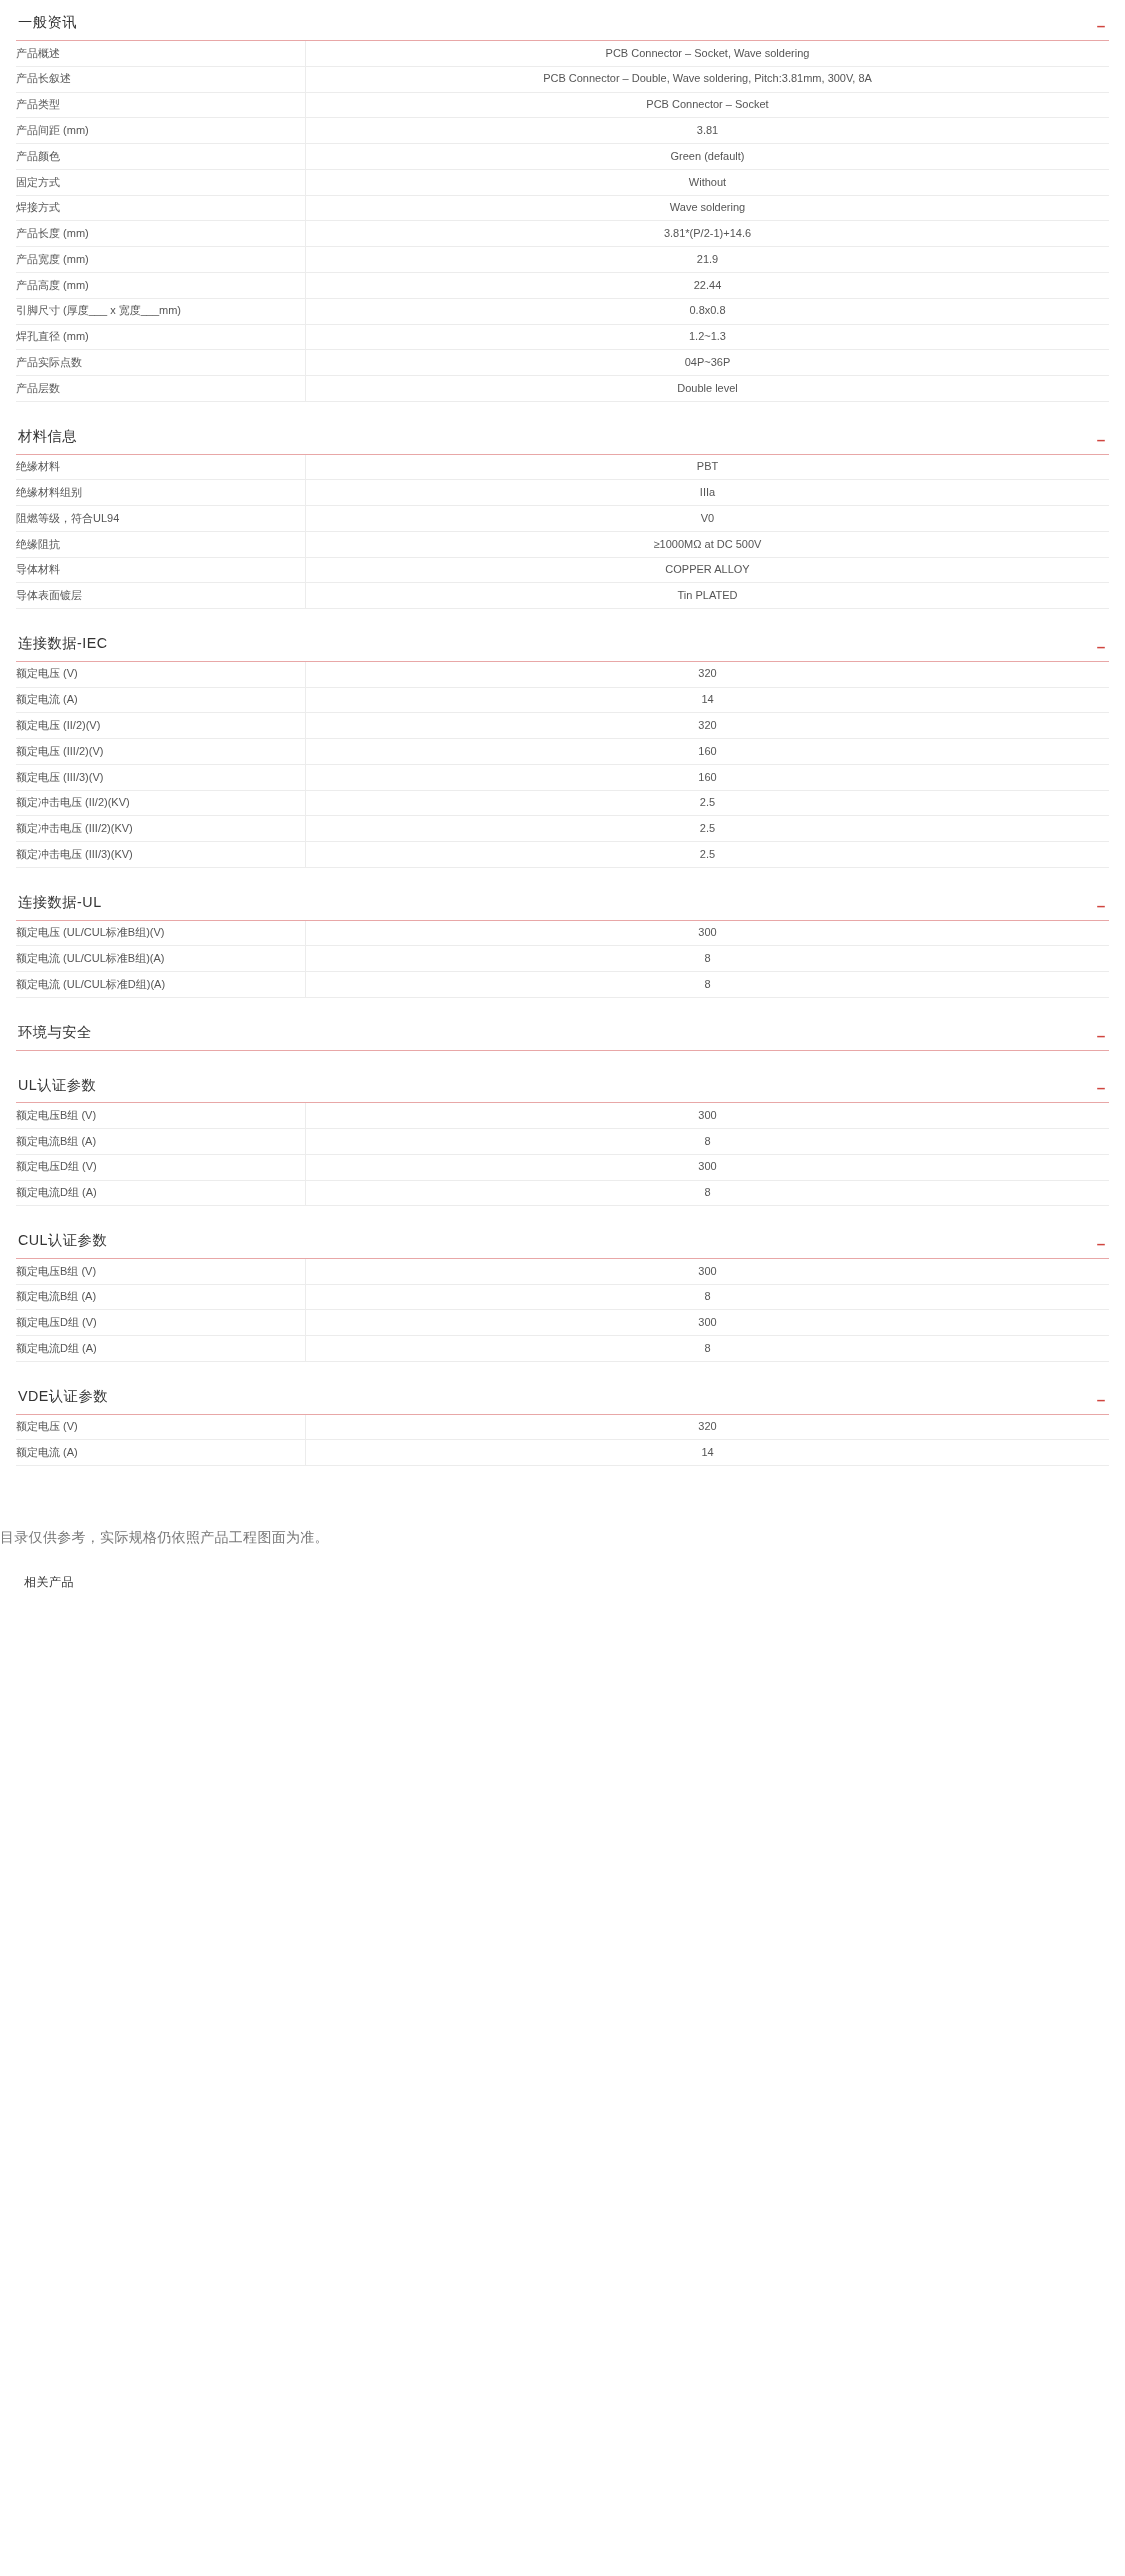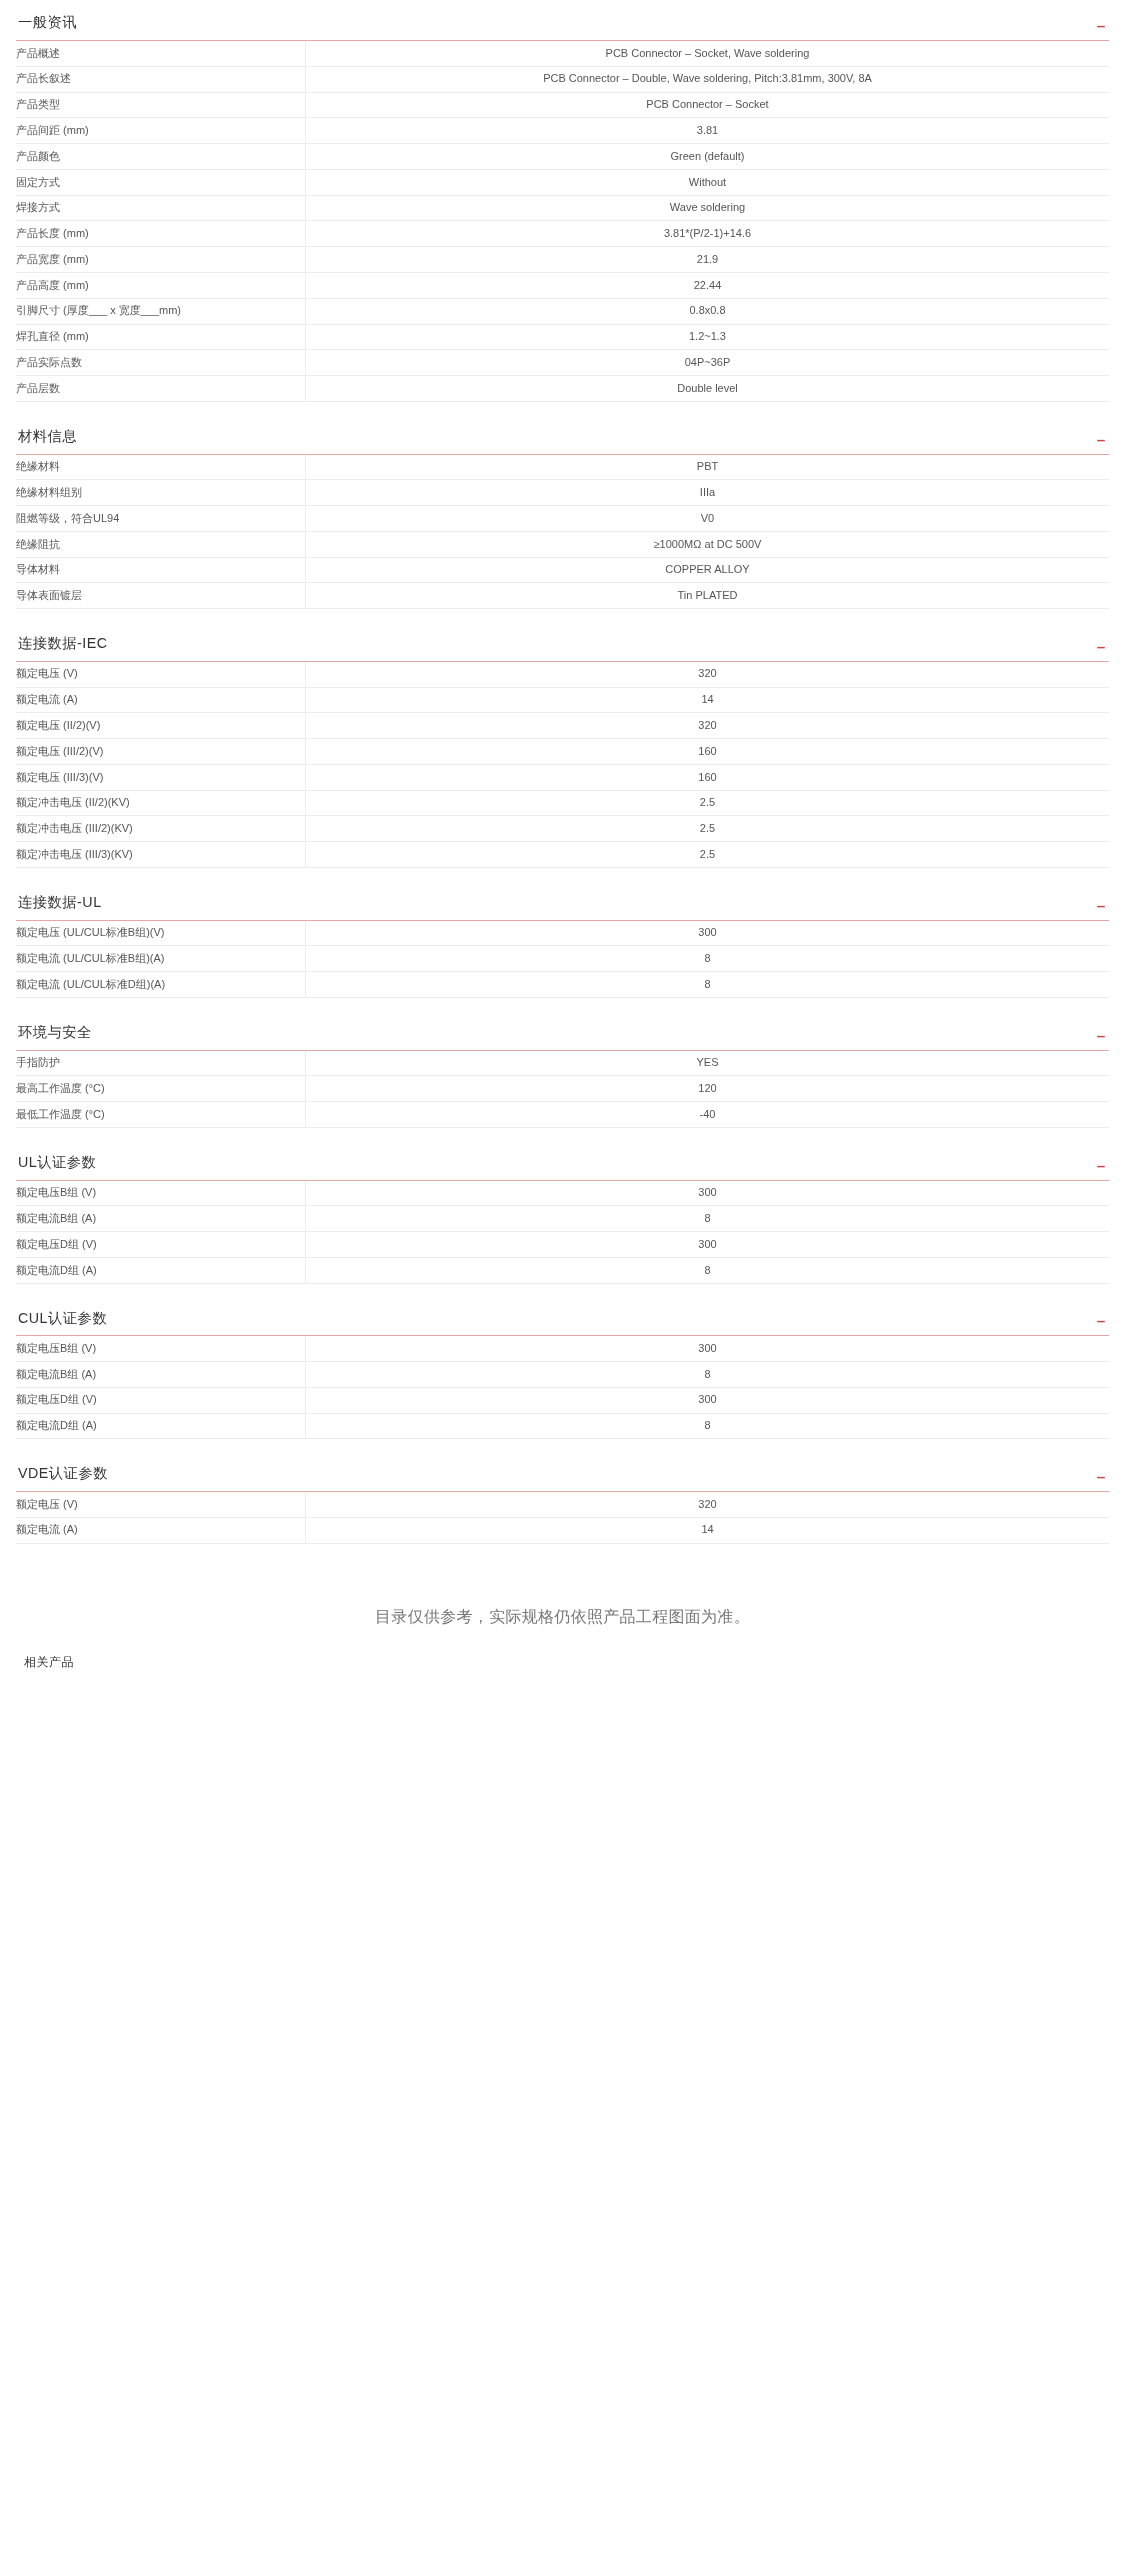--- a/index.html
+++ b/index.html
@@ -74,22 +74,21 @@
     border-right: 1px solid #ececec;
     color: #555555;
   }
   td.v {
     text-align: center;
     color: #555555;
     padding-left: 3.8px;
     padding-right: 3.8px;
   }
   .footnote {
-    text-align: center;
-    font-size: 16px;
+    font-size: 14px;
     color: #777777;
     padding: 38px 0 9.5px 0;
     letter-spacing: 0.3px;
   }
   .bottom-strip {
     padding: 17px 24px 0 24px;
     font-size: 12px;
     color: #333333;
     letter-spacing: 0.5px;
   }
@@ -267,36 +266,20 @@
             </tr>
           </tbody>
         </table>
       </div>
       <div class="section-spacer"></div>
       <div class="section">
         <div class="section-head">
           <div class="section-title">环境与安全</div>
           <div class="collapse-toggle">–</div>
         </div>
-        <table class="spec">
-          <tbody>
-            <tr>
-              <td class="k">手指防护</td>
-              <td class="v">YES</td>
-            </tr>
-            <tr>
-              <td class="k">最高工作温度 (°C)</td>
-              <td class="v">120</td>
-            </tr>
-            <tr>
-              <td class="k">最低工作温度 (°C)</td>
-              <td class="v">-40</td>
-            </tr>
-          </tbody>
-        </table>
       </div>
       <div class="section-spacer"></div>
       <div class="section">
         <div class="section-head">
           <div class="section-title">UL认证参数</div>
           <div class="collapse-toggle">–</div>
         </div>
         <table class="spec">
           <tbody>
             <tr>

